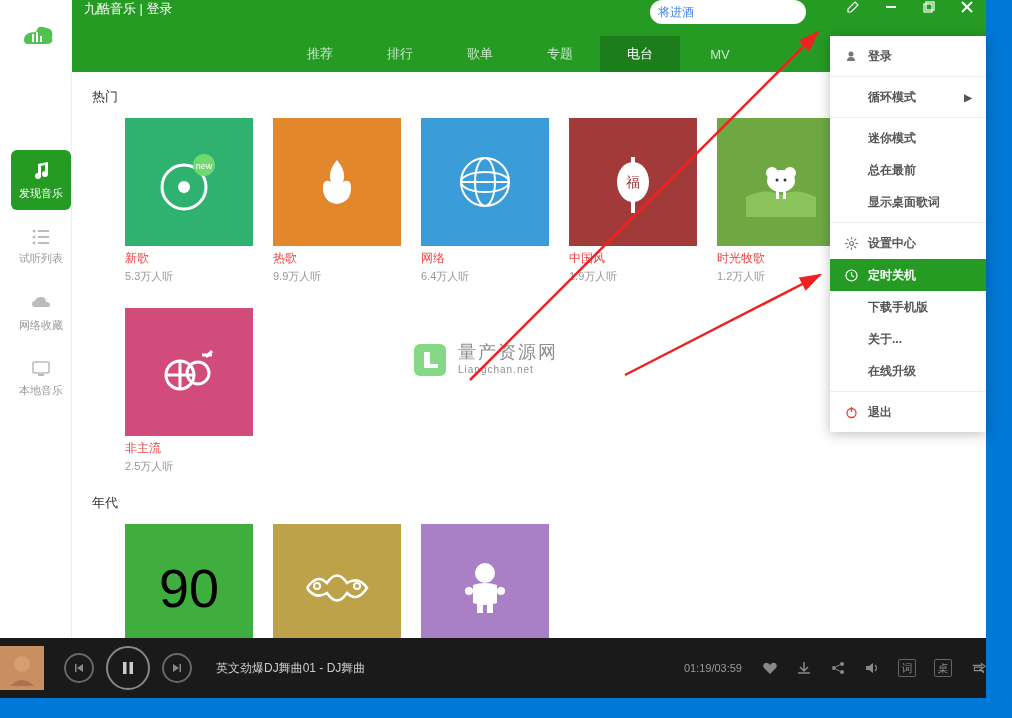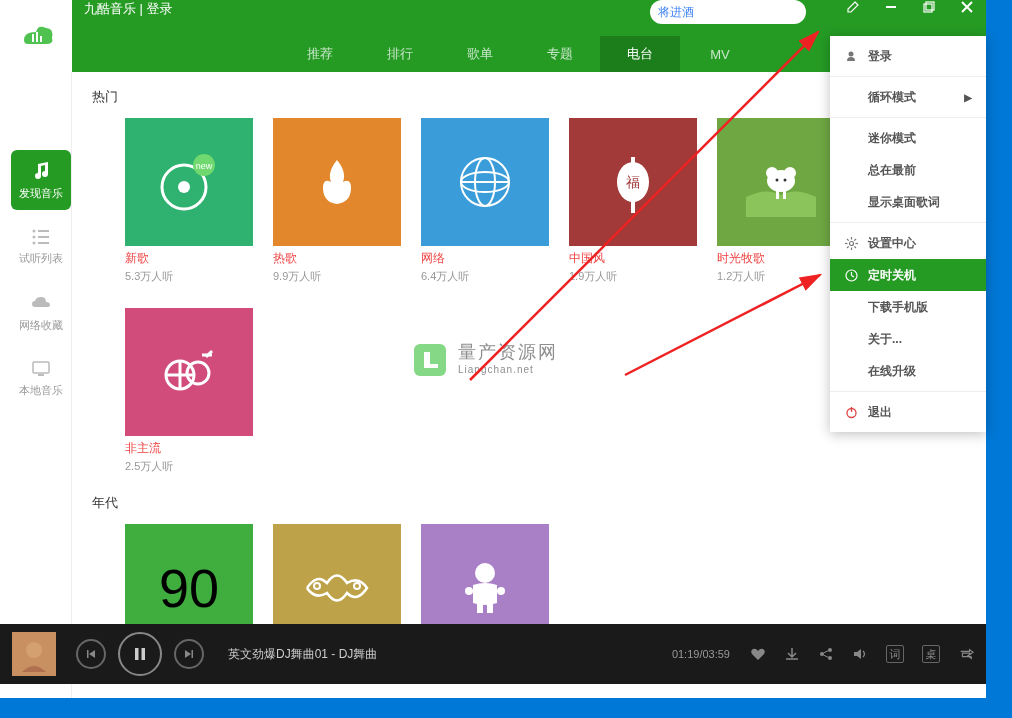--- a/index.html
+++ b/index.html
@@ -28,21 +28,21 @@
 .section-title { font-size: 13px; color: #333; margin-bottom: 12px; }
 .card-grid { display: flex; flex-wrap: wrap; gap: 24px 20px; margin-bottom: 20px; }
 .card { width: 128px; padding-left: 33px; }
 .card-img { width: 128px; height: 128px; display: flex; align-items: center; justify-content: center; color: #fff; }
 .card-title { font-size: 12px; color: #ef4444; margin-top: 4px; }
 .card-sub { font-size: 11px; color: #999; margin-top: 2px; }
 .watermark { position: absolute; left: 410px; top: 340px; display: flex; gap: 8px; opacity: 0.95; pointer-events: none; }
 .watermark-text { color: #888; }
 .watermark-text .cn { font-size: 18px; letter-spacing: 2px; }
 .watermark-text .en { font-size: 10px; letter-spacing: 1px; }
-.player { height: 60px; background: #1a1a1a; display: flex; align-items: center; padding: 0 12px; color: #ccc; position: absolute; bottom: 14px; left: 0; width: 986px; }
+.player { height: 60px; background: #1a1a1a; display: flex; align-items: center; padding: 0 0; color: #ccc; position: absolute; bottom: 0; left: 0; width: 986px; }
 .player-art { width: 44px; height: 44px; background: #555; margin-right: 20px; }
 .player-controls { display: flex; align-items: center; gap: 12px; margin-right: 24px; }
 .play-btn { width: 44px; height: 44px; border: 2px solid #888; border-radius: 50%; display: flex; align-items: center; justify-content: center; cursor: pointer; }
 .skip-btn { width: 30px; height: 30px; border: 2px solid #666; border-radius: 50%; display: flex; align-items: center; justify-content: center; cursor: pointer; }
 .player-title { font-size: 12px; color: #ccc; }
 .player-time { font-size: 11px; color: #999; margin-left: auto; margin-right: 20px; }
 .player-icons { display: flex; gap: 18px; align-items: center; }
 .player-icon { width: 16px; height: 16px; cursor: pointer; color: #888; display: flex; align-items: center; justify-content: center; font-size: 12px; }
 .player-icon.box { border: 1px solid #666; border-radius: 2px; width: 18px; height: 18px; font-size: 11px; }
 .dropdown-menu { position: absolute; top: 36px; right: 0; width: 156px; background: #fff; box-shadow: 0 2px 12px rgba(0,0,0,0.25); z-index: 100; padding: 4px 0; }

